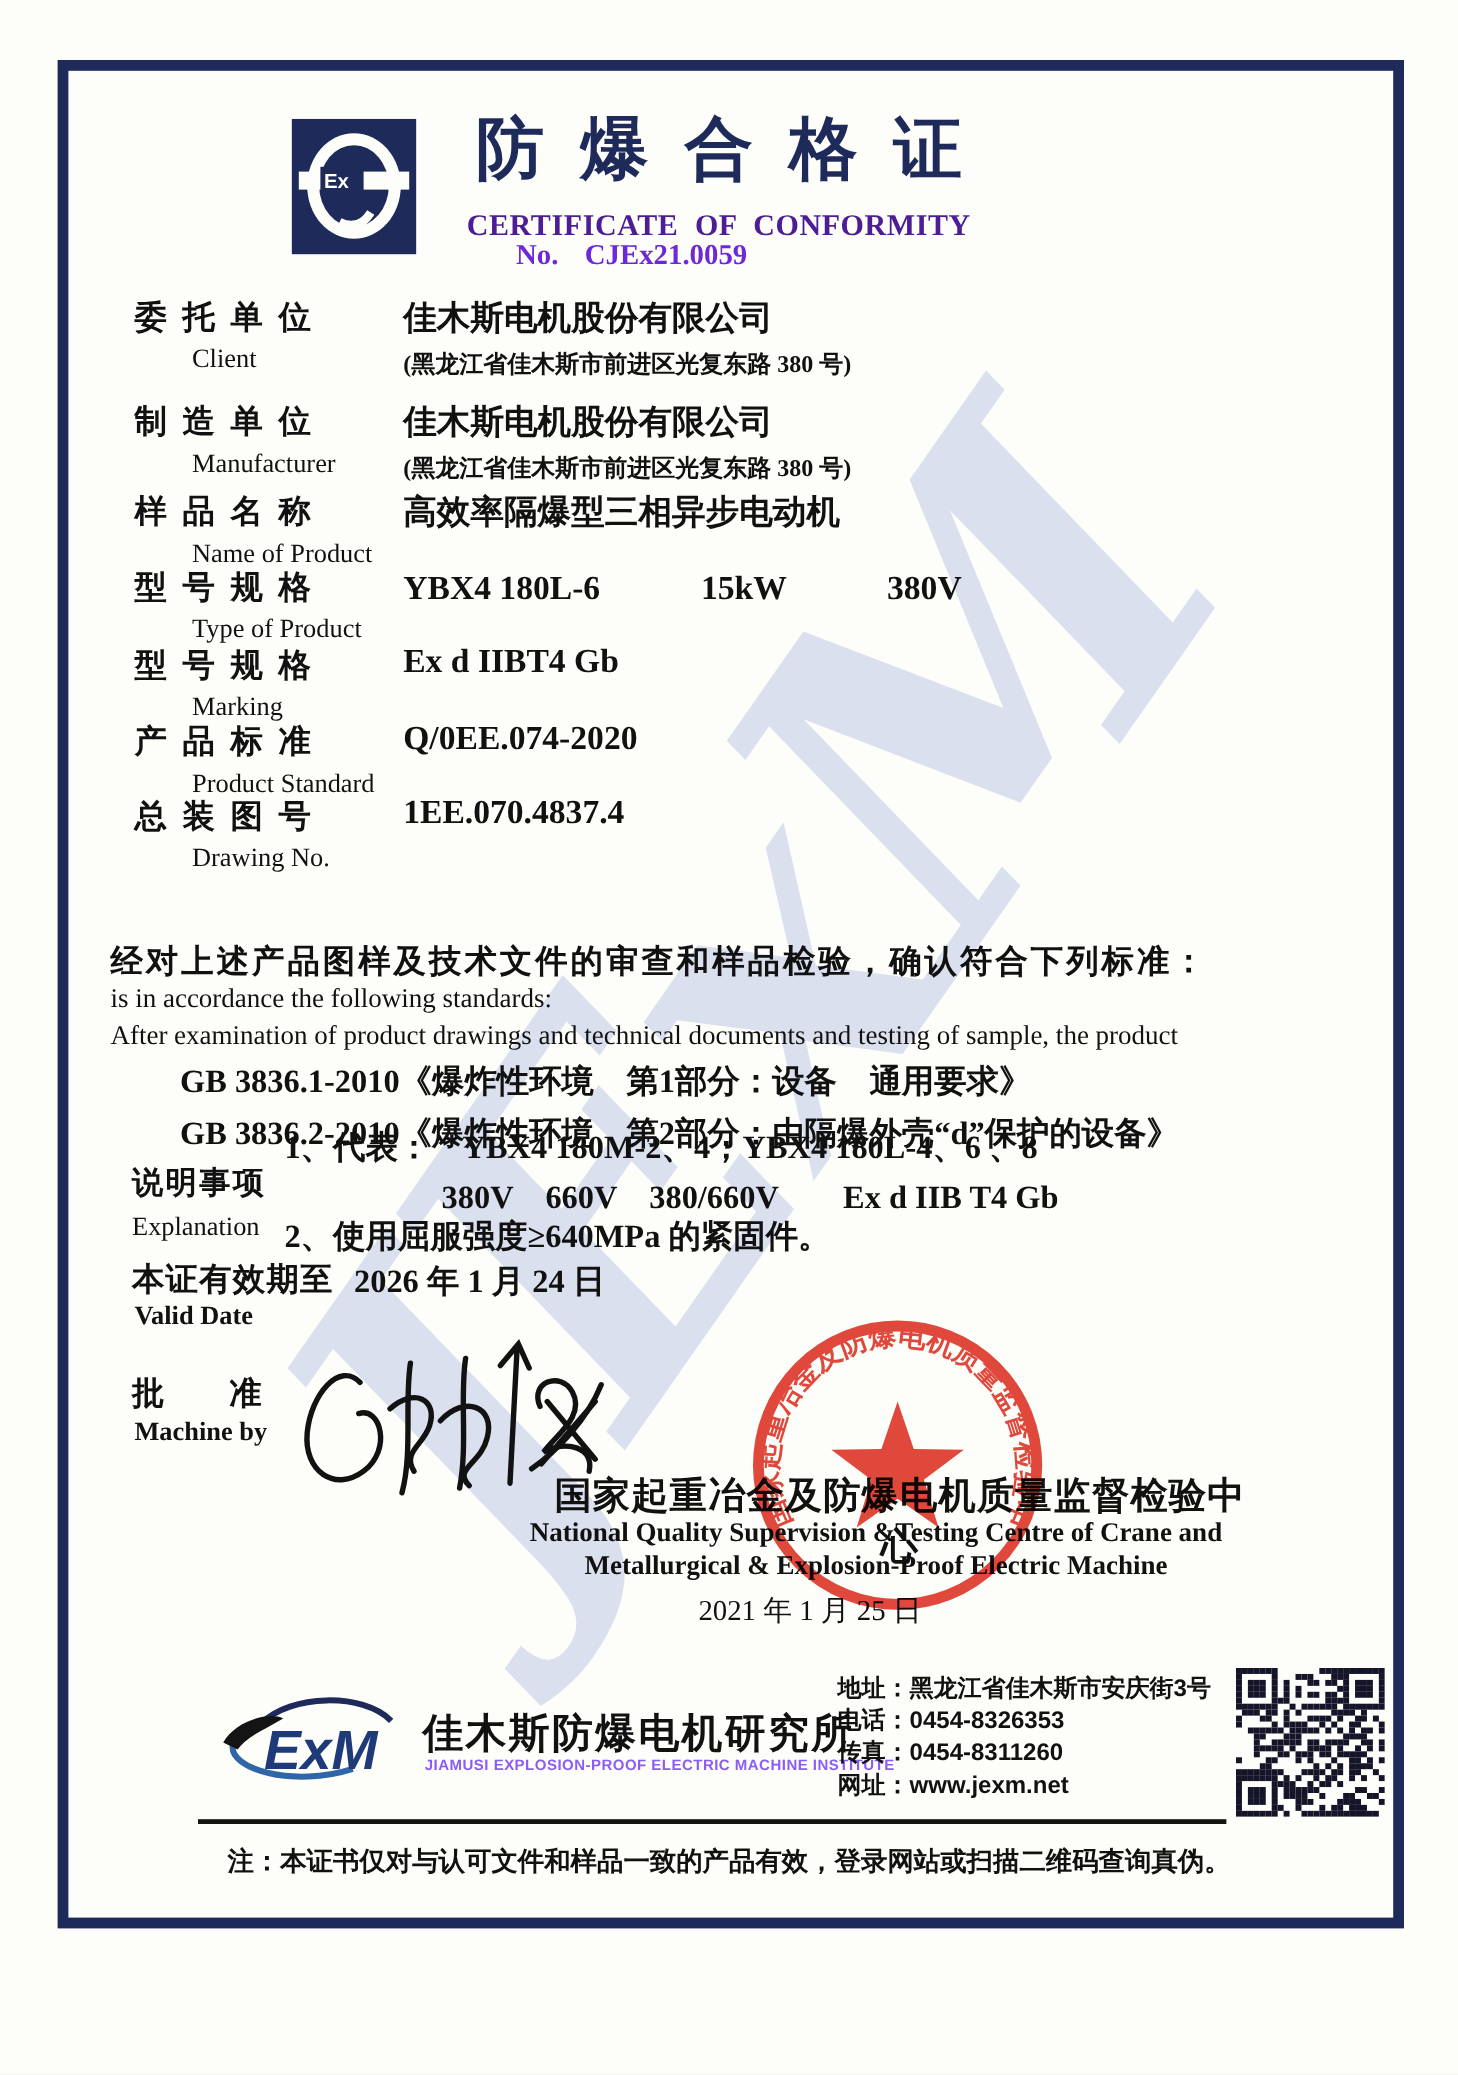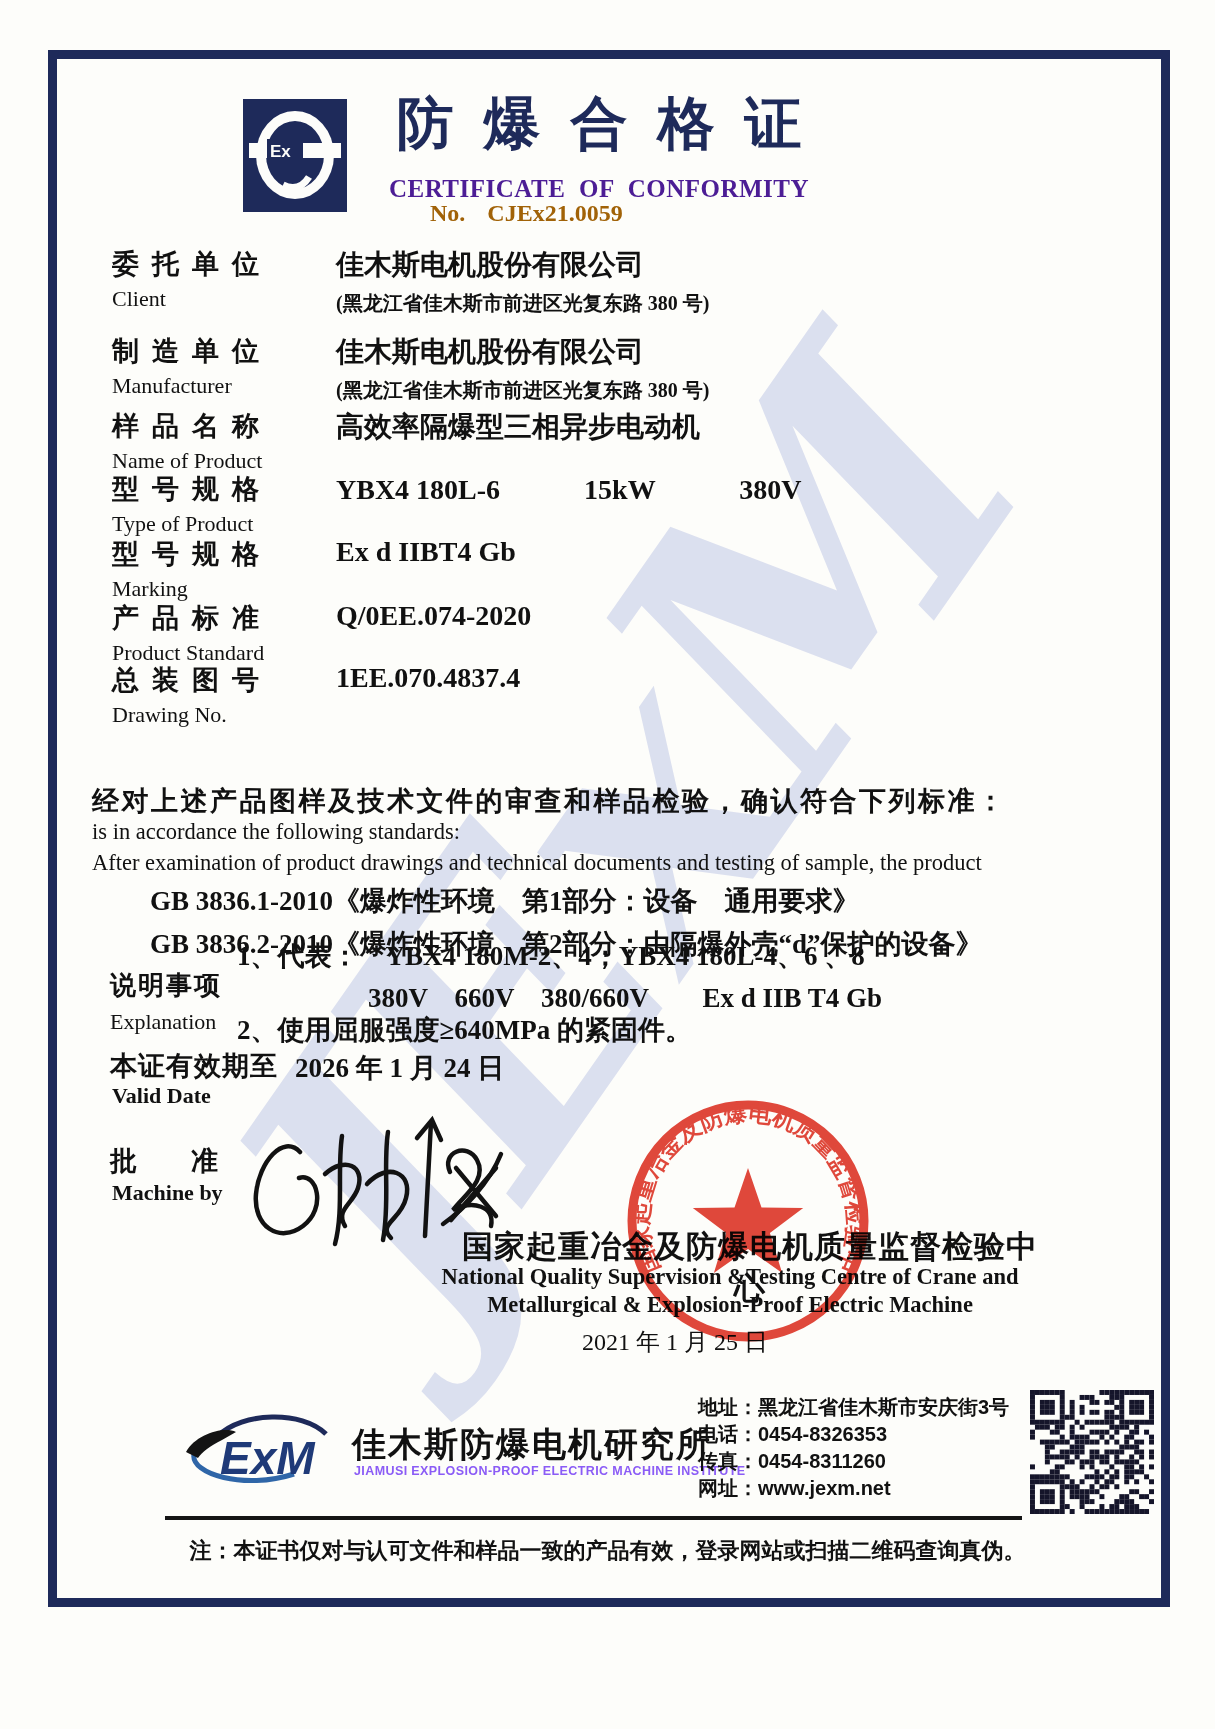--- a/index.html
+++ b/index.html
@@ -17,27 +17,27 @@
     line-height:380px; text-align:center;
     font:italic bold 370px "DejaVu Serif", serif; letter-spacing:-10px;
     color:#b4bde2; opacity:.45; transform:rotate(-55deg); z-index:0;
     pointer-events:none; user-select:none;
   }
   
   .logo-svg { position:absolute; left:243px; top:99px; width:104px; height:113px; z-index:2; }
   .title-block { position:absolute; left:383px; top:86px; width:432px; text-align:center; z-index:2; }
   .cert-title { font-weight:bold; font-size:57px; letter-spacing:30px; margin-right:-30px; color:#1e2a5a; }
   .cert-sub { margin-top:12px; font-weight:bold; font-size:25px; letter-spacing:.5px; word-spacing:7px; color:#4c1d95; }
-  .cert-no { position:absolute; left:430px; top:200px; font-weight:bold; font-size:24px; color:#a16207; z-index:2; }
+  .cert-no { position:absolute; left:430px; top:200px; font-weight:bold; font-size:24px; color:#6d28d9; z-index:2; }
   .cert-no .num { margin-left:22px; }
   
   .frow { position:absolute; left:112px; width:985px; display:flex; z-index:2; }
   .flabel { width:224px; flex:none; }
   .zh-label { font-weight:bold; font-size:27px; letter-spacing:13px; white-space:nowrap; }
-  .en-label { font-size:22px; margin-top:4px; }
+  .en-label { font-size:22px; margin-top:4px;margin-left:48px; }
   .fval .v { font-weight:bold; font-size:28px; }
   .fval .sv { font-weight:bold; font-size:20px; margin-top:6px; }
   
   .stmt { position:absolute; left:92px; top:783px; width:1020px; z-index:2; }
   .stmt .zh { font-weight:bold; font-size:27px; letter-spacing:2.5px; }
   .stmt .en { font-size:22.5px; line-height:26px; margin-top:5px; }
   .stmt .std { font-weight:bold; font-size:27px; margin:7px 0 0 58px; }
   .expl-label { position:absolute; left:110px; top:938px; z-index:2; }
   .expl-label .zh { font-weight:bold; font-size:26px; letter-spacing:2px;margin-top:30px; }
   .expl-label .en { font-size:22px; margin-top:6px; }

